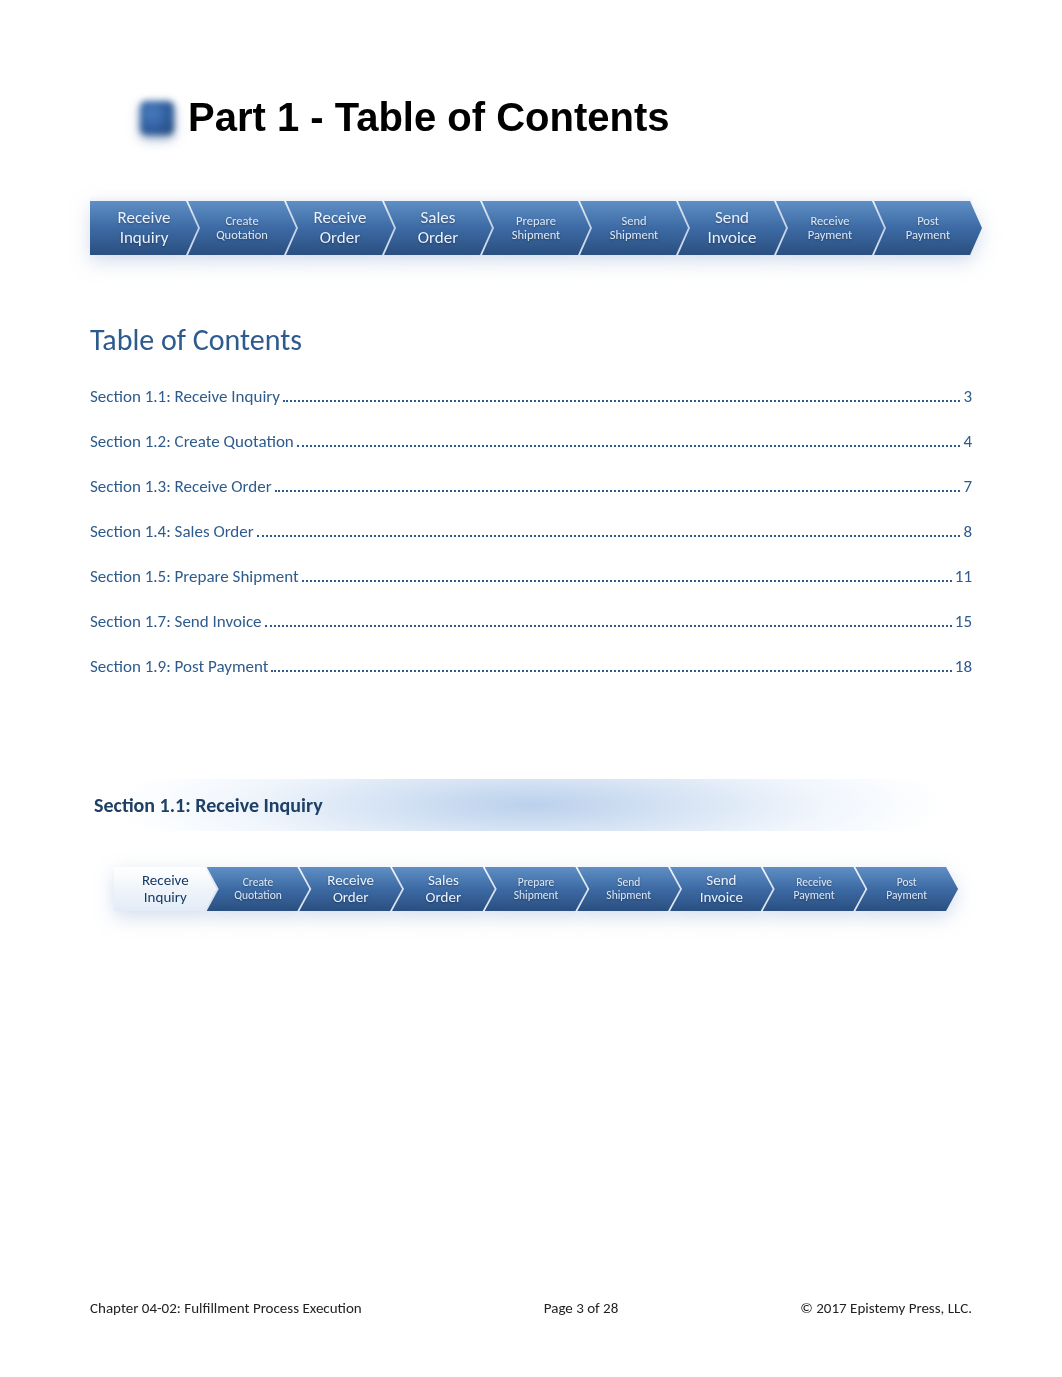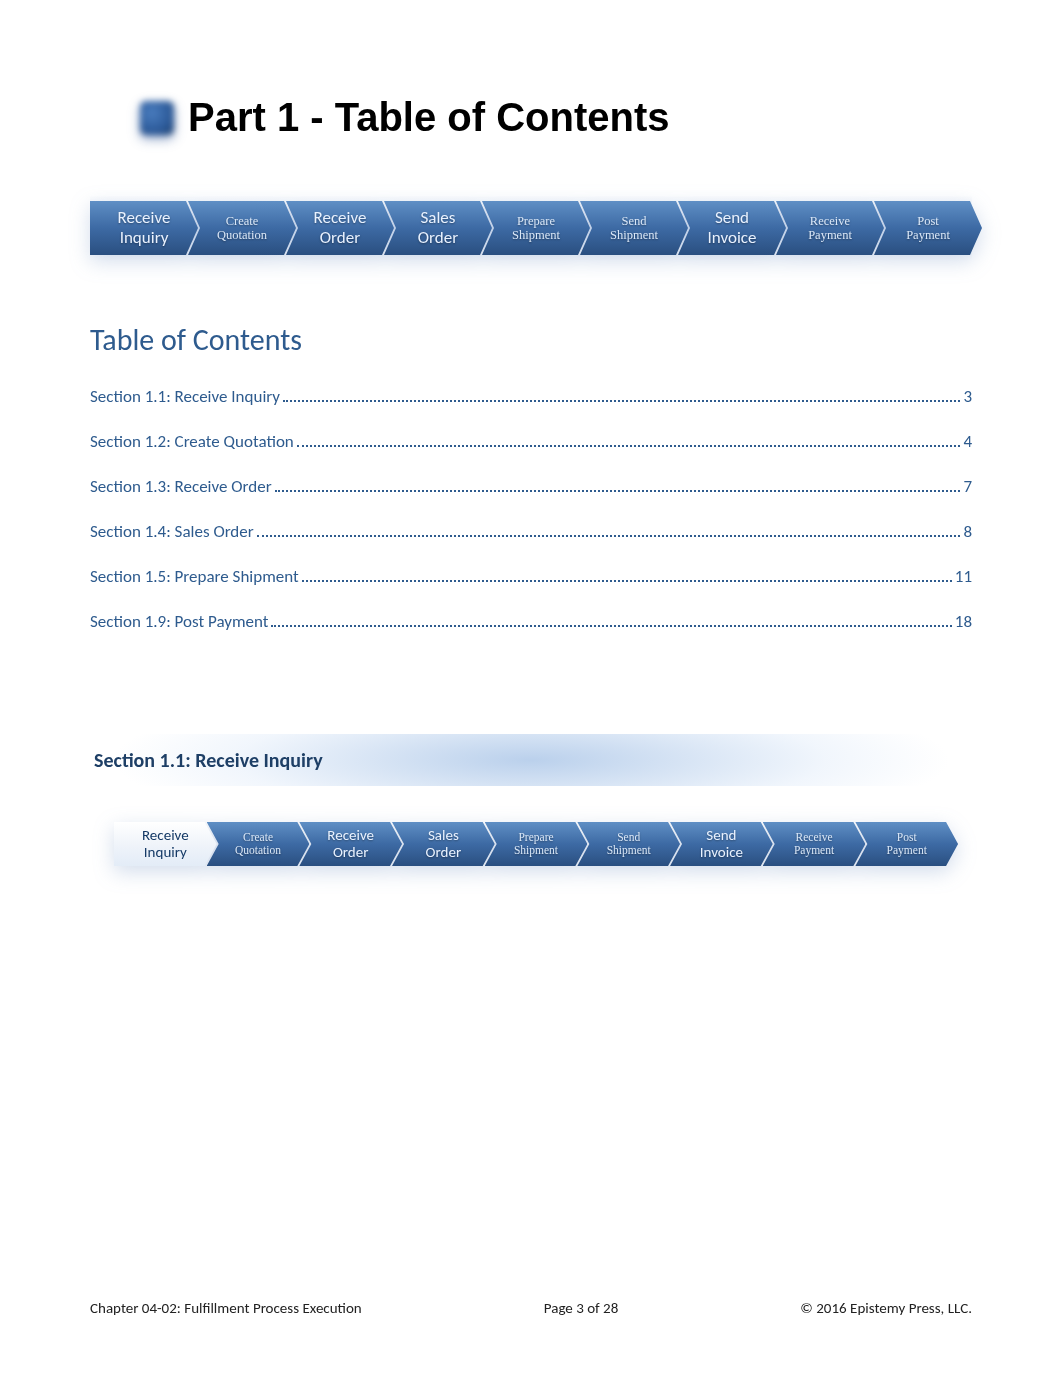--- a/index.html
+++ b/index.html
@@ -52,21 +52,21 @@
     justify-content: center;
     font-size: 14.5px;
     line-height: 1.15;
     color: #e9f2ff;
     text-shadow: 0 1px 2px rgba(0,0,0,0.35);
     margin-right: -10px;
     clip-path: polygon(0 0, calc(100% - 12px) 0, 100% 50%, calc(100% - 12px) 100%, 0 100%, 12px 50%);
     background: linear-gradient(180deg,#5f8fc5 0%, #3d6aa4 50%, #2a4f80 100%);
     filter: blur(0.6px);
   }
-  .chev.small { font-size: 12.5px; color:#dbe8f8;font-family:Liberation Serif, serif; }
+  .chev.small { font-size: 12.5px; color:#dbe8f8; }
   .chev.big   { font-size: 17px; font-weight: 500; }
   .chev:first-child { clip-path: polygon(0 0, calc(100% - 12px) 0, 100% 50%, calc(100% - 12px) 100%, 0 100%); }
   .chev.active {
     background: linear-gradient(180deg,#fff 0%, #f0f4fa 50%, #e3ecf7 100%);
     color: #153a66;
     text-shadow: none;
     filter: none;
   }
   .chev span { display:block; white-space: nowrap; }
 
@@ -197,20 +197,25 @@
         <span class="toc-label">Section 1.4: Sales Order</span>
         <span class="toc-dots"></span>
         <span class="toc-page">8</span>
       </div>
       <div class="toc-row">
         <span class="toc-label">Section 1.5: Prepare Shipment</span>
         <span class="toc-dots"></span>
         <span class="toc-page">11</span>
       </div>
       <div class="toc-row">
+        <span class="toc-label">Section 1.7: Send Invoice</span>
+        <span class="toc-dots"></span>
+        <span class="toc-page">15</span>
+      </div>
+      <div class="toc-row">
         <span class="toc-label">Section 1.9: Post Payment</span>
         <span class="toc-dots"></span>
         <span class="toc-page">18</span>
       </div>
     </div>
 
   <div class="section-band">
     <h3>Section 1.1: Receive Inquiry</h3>
   </div>
 
@@ -251,14 +256,14 @@
         <span>Post</span>
         <span>Payment</span>
       </div>
     </div>
 
 </div>
 
 <div class="footer">
   <div>Chapter 04-02: Fulfillment Process Execution</div>
   <div>Page 3 of 28</div>
-  <div>© 2016 Epistemy Press, LLC.</div>
+  <div>© 2017 Epistemy Press, LLC.</div>
 </div>
 
 </body></html>

